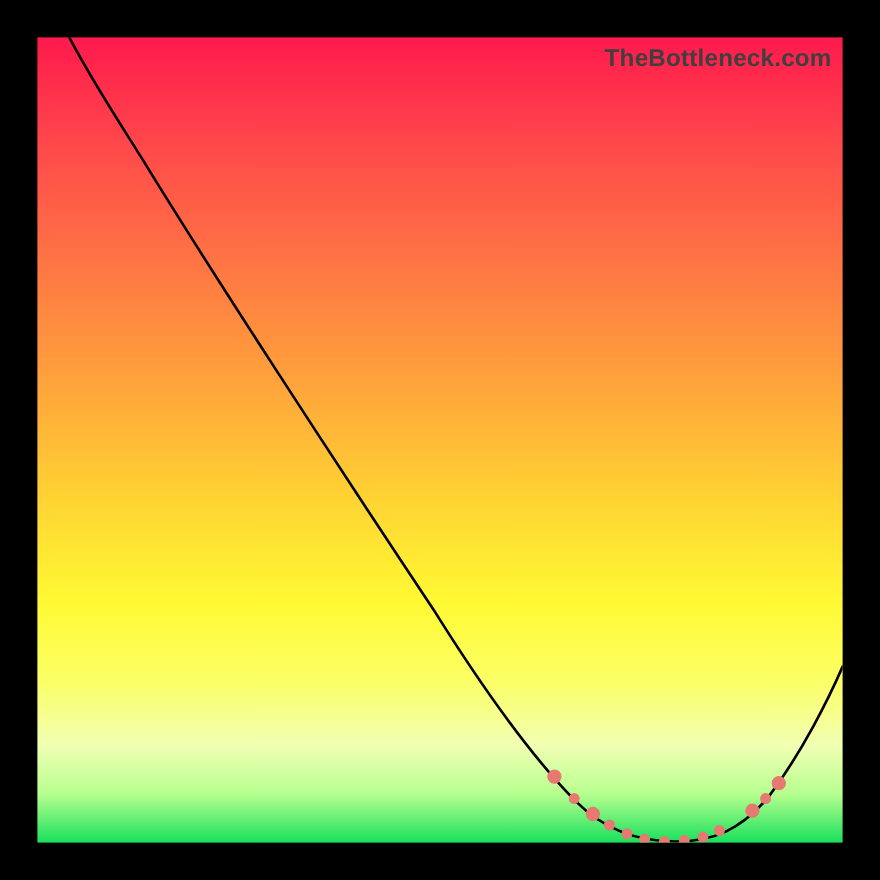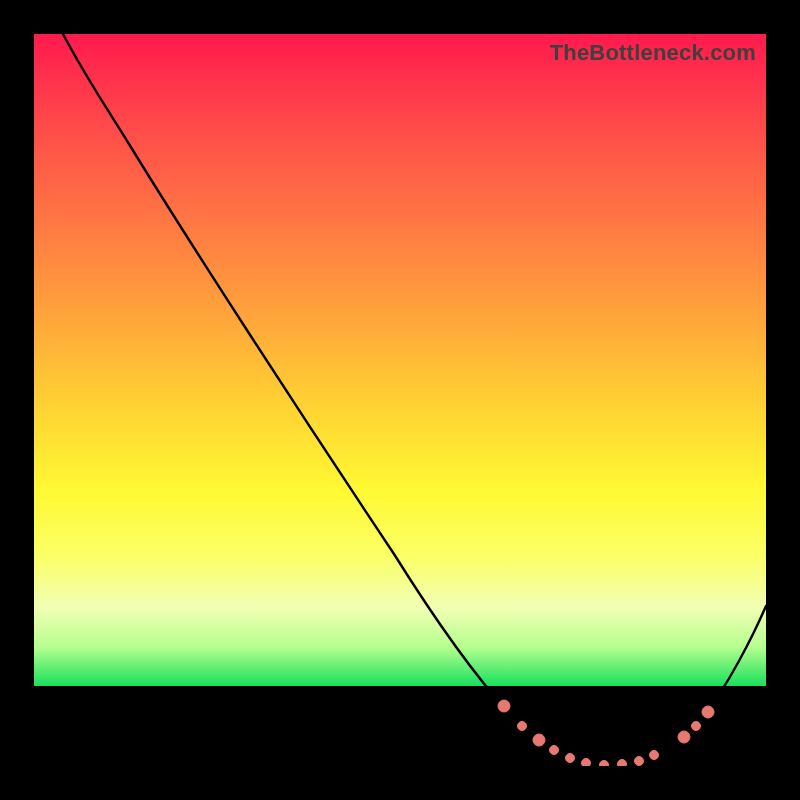--- a/index.html
+++ b/index.html
@@ -14,21 +14,21 @@
   .frame {
     position: absolute;
     inset: 0;
     background: #000;
   }
   .plot-area {
     position: absolute;
     left: 34px;
     top: 34px;
     width: 732px;
-    height: 652px;
+    height: 732px;
     background: linear-gradient(
       to bottom,
       #ff1a4d 0%,
       #ff4a4a 14%,
       #ff7544 28%,
       #ffa03c 42%,
       #ffcf33 56%,
       #fff933 70%,
       #fbff66 80%,
       #f1ffb3 88%,

